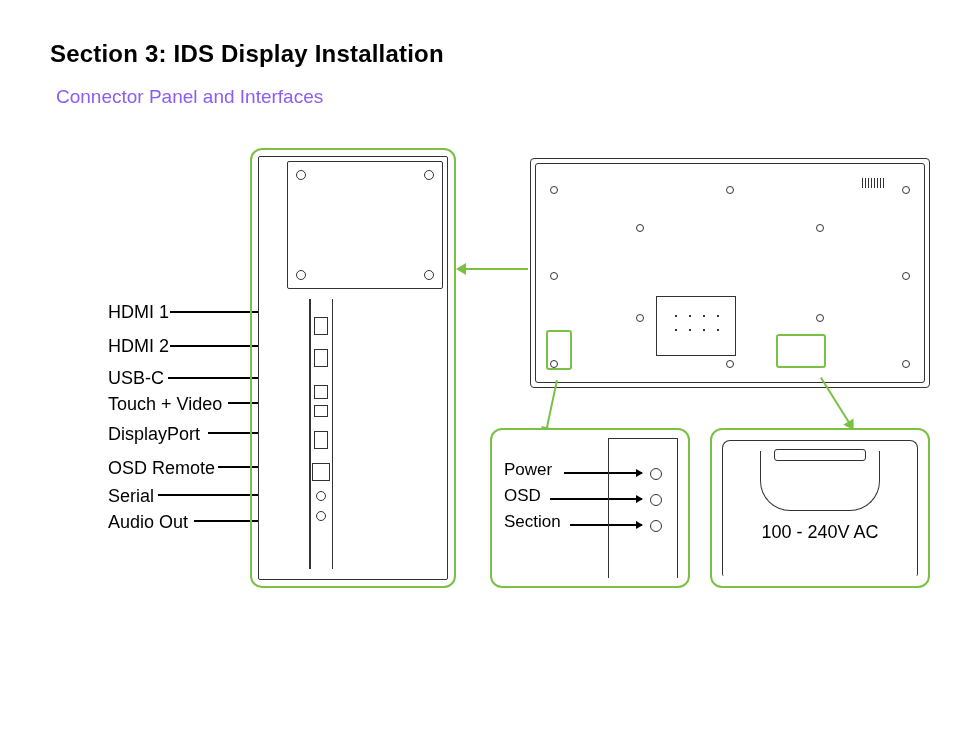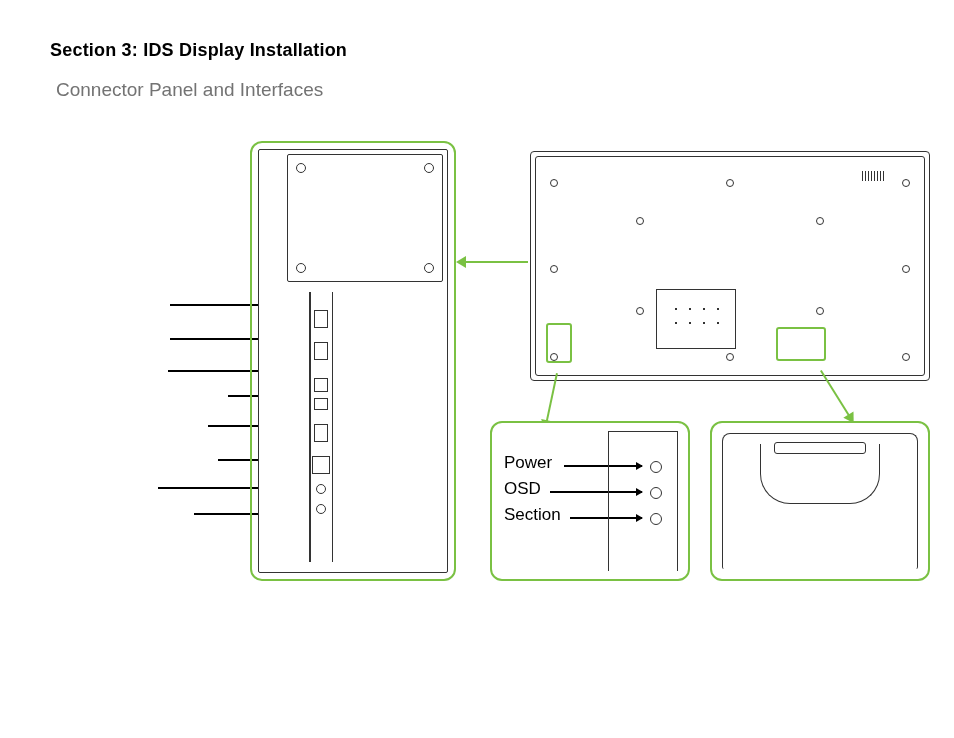--- a/index.html
+++ b/index.html
@@ -10,26 +10,26 @@
     background: #fff;
     position: relative;
     color: #000;
   }
   .page {
     padding: 40px 50px 0 50px;
     position: relative;
     height: 100%;
   }
   h1 {
-    font-size: 18px;
+    font-size: 24px;
     font-weight: bold;
     letter-spacing: 0.2px;
   }
   h2 {
-    color: #737373;
+    color: #8b5cf6;
     font-weight: normal;
     font-size: 19px;
     margin-top: 18px;
     margin-left: 6px;
   }
   .diagram-area {
     position: relative;
     margin-top: 40px;
     height: 480px;
   }
@@ -242,20 +242,30 @@
 </style>
 </head>
 <body>
 
 <div class="page">
   <h1>Section 3: IDS Display Installation</h1>
   <h2>Connector Panel and Interfaces</h2>
 
   <div class="diagram-area">
 
+    <div class="labels-left">
+      <div>HDMI 1</div>
+      <div class="gap1">HDMI 2</div>
+      <div class="gap2">USB-C</div>
+      <div class="gap3">Touch + Video</div>
+      <div class="gap4">DisplayPort</div>
+      <div class="gap5">OSD Remote</div>
+      <div class="gap6">Serial</div>
+      <div class="gap7">Audio Out</div>
+    </div>
 
     <div class="lead" style="left:120px; top:163px; width:128px;"></div>
     <div class="lead" style="left:120px; top:197px; width:128px;"></div>
     <div class="lead" style="left:118px; top:229px; width:130px;"></div>
     <div class="lead" style="left:178px; top:254px; width:70px;"></div>
     <div class="lead" style="left:158px; top:284px; width:90px;"></div>
     <div class="lead" style="left:168px; top:318px; width:80px;"></div>
     <div class="lead" style="left:108px; top:346px; width:140px;"></div>
     <div class="lead" style="left:144px; top:372px; width:104px;"></div>
 
@@ -317,17 +327,18 @@
       <div class="osd-panel-edge"></div>
       <span class="osd-btn ob1"></span>
       <span class="osd-btn ob2"></span>
       <span class="osd-btn ob3"></span>
     </div>
 
     <div class="detail-box detail-pwr">
       <div class="pwr-body">
         <div class="pwr-stand"></div>
       </div>
+      <div class="pwr-text">100 - 240V AC</div>
     </div>
 
   </div>
 
 </div>
 
 </body></html>

